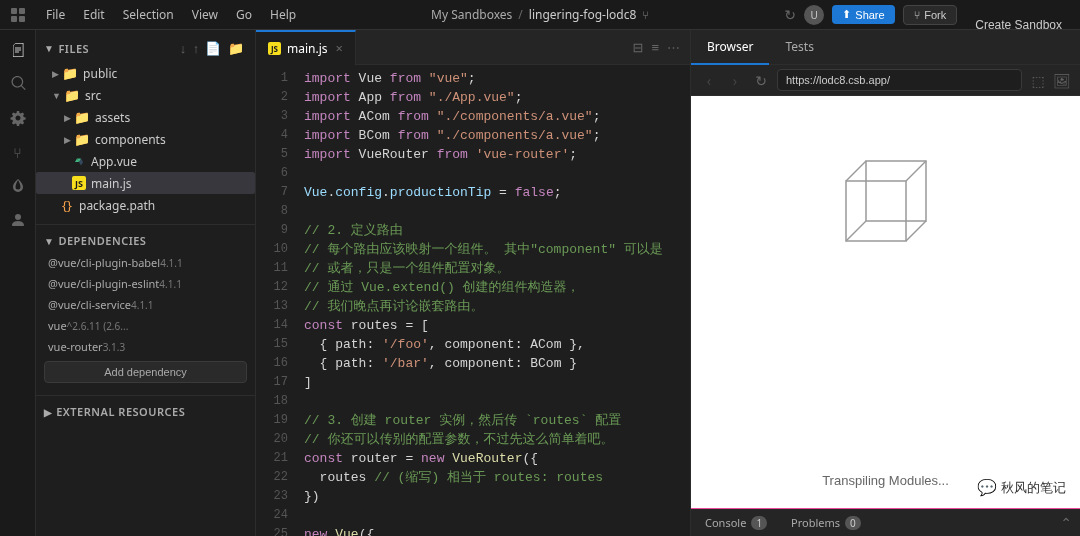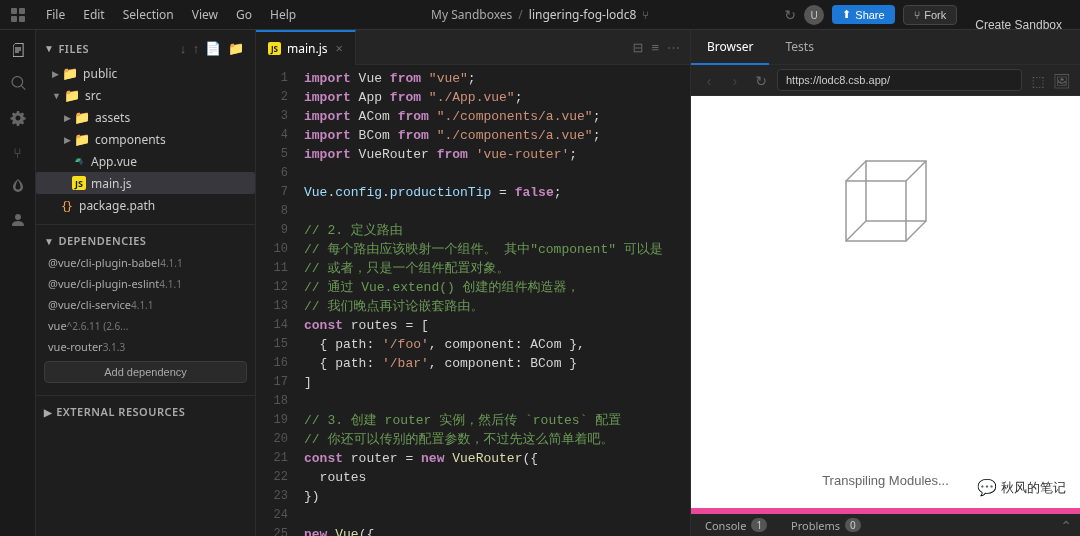--- a/index.html
+++ b/index.html
@@ -330,21 +330,21 @@
       overflow: hidden;
     }
     .code-line {
       height: 19px;
       display: flex;
       align-items: center;
       white-space: pre;
       font-size: 13px;
     }
     
-    .kw { color: #c586c0; font-weight: bold; }
+    .kw { color: #c586c0; }
     .id { color: #9cdcfe; }
     .str { color: #ce9178; }
     .fn { color: #dcdcaa; }
     .cmt { color: #6a9955; }
     .plain { color: #d4d4d4; }
 
     
     .right-panel {
       width: 390px;
       background: #1e1e1e;
@@ -455,21 +455,21 @@
       display: flex;
       align-items: center;
       gap: 4px;
       font-size: 11px;
       color: #aaa;
     }
     .right-bottom-bar {
       display: flex;
       align-items: center;
       background: #252526;
-      border-top: 6px solid #ec4899;
+      border-top: 1px solid #ec4899;
       height: 28px;
       padding: 0 8px;
       flex-shrink: 0;
       gap: 12px;
     }
     .bottom-tab {
       display: flex;
       align-items: center;
       gap: 5px;
       font-size: 11px;
@@ -719,21 +719,21 @@
         <div class="code-line"><span class="cmt">// 通过 Vue.extend() 创建的组件构造器，</span></div>
         <div class="code-line"><span class="cmt">// 我们晚点再讨论嵌套路由。</span></div>
         <div class="code-line"><span class="kw">const</span><span class="plain"> routes = [</span></div>
         <div class="code-line"><span class="plain">  { path: </span><span class="str">'/foo'</span><span class="plain">, component: ACom },</span></div>
         <div class="code-line"><span class="plain">  { path: </span><span class="str">'/bar'</span><span class="plain">, component: BCom }</span></div>
         <div class="code-line"><span class="plain">]</span></div>
         <div class="code-line"></div>
         <div class="code-line"><span class="cmt">// 3. 创建 router 实例，然后传 `routes` 配置</span></div>
         <div class="code-line"><span class="cmt">// 你还可以传别的配置参数，不过先这么简单着吧。</span></div>
         <div class="code-line"><span class="kw">const</span><span class="plain"> router = </span><span class="kw">new</span><span class="plain"> </span><span class="fn">VueRouter</span><span class="plain">({</span></div>
-        <div class="code-line"><span class="plain">  routes </span></div>
+        <div class="code-line"><span class="plain">  routes </span><span class="cmt">// (缩写) 相当于 routes: routes</span></div>
         <div class="code-line"><span class="plain">})</span></div>
         <div class="code-line"></div>
         <div class="code-line"><span class="kw">new</span><span class="plain"> </span><span class="fn">Vue</span><span class="plain">({</span></div>
 
       </div>
     </div>
   </div>
 
   <div class="right-panel">
 

